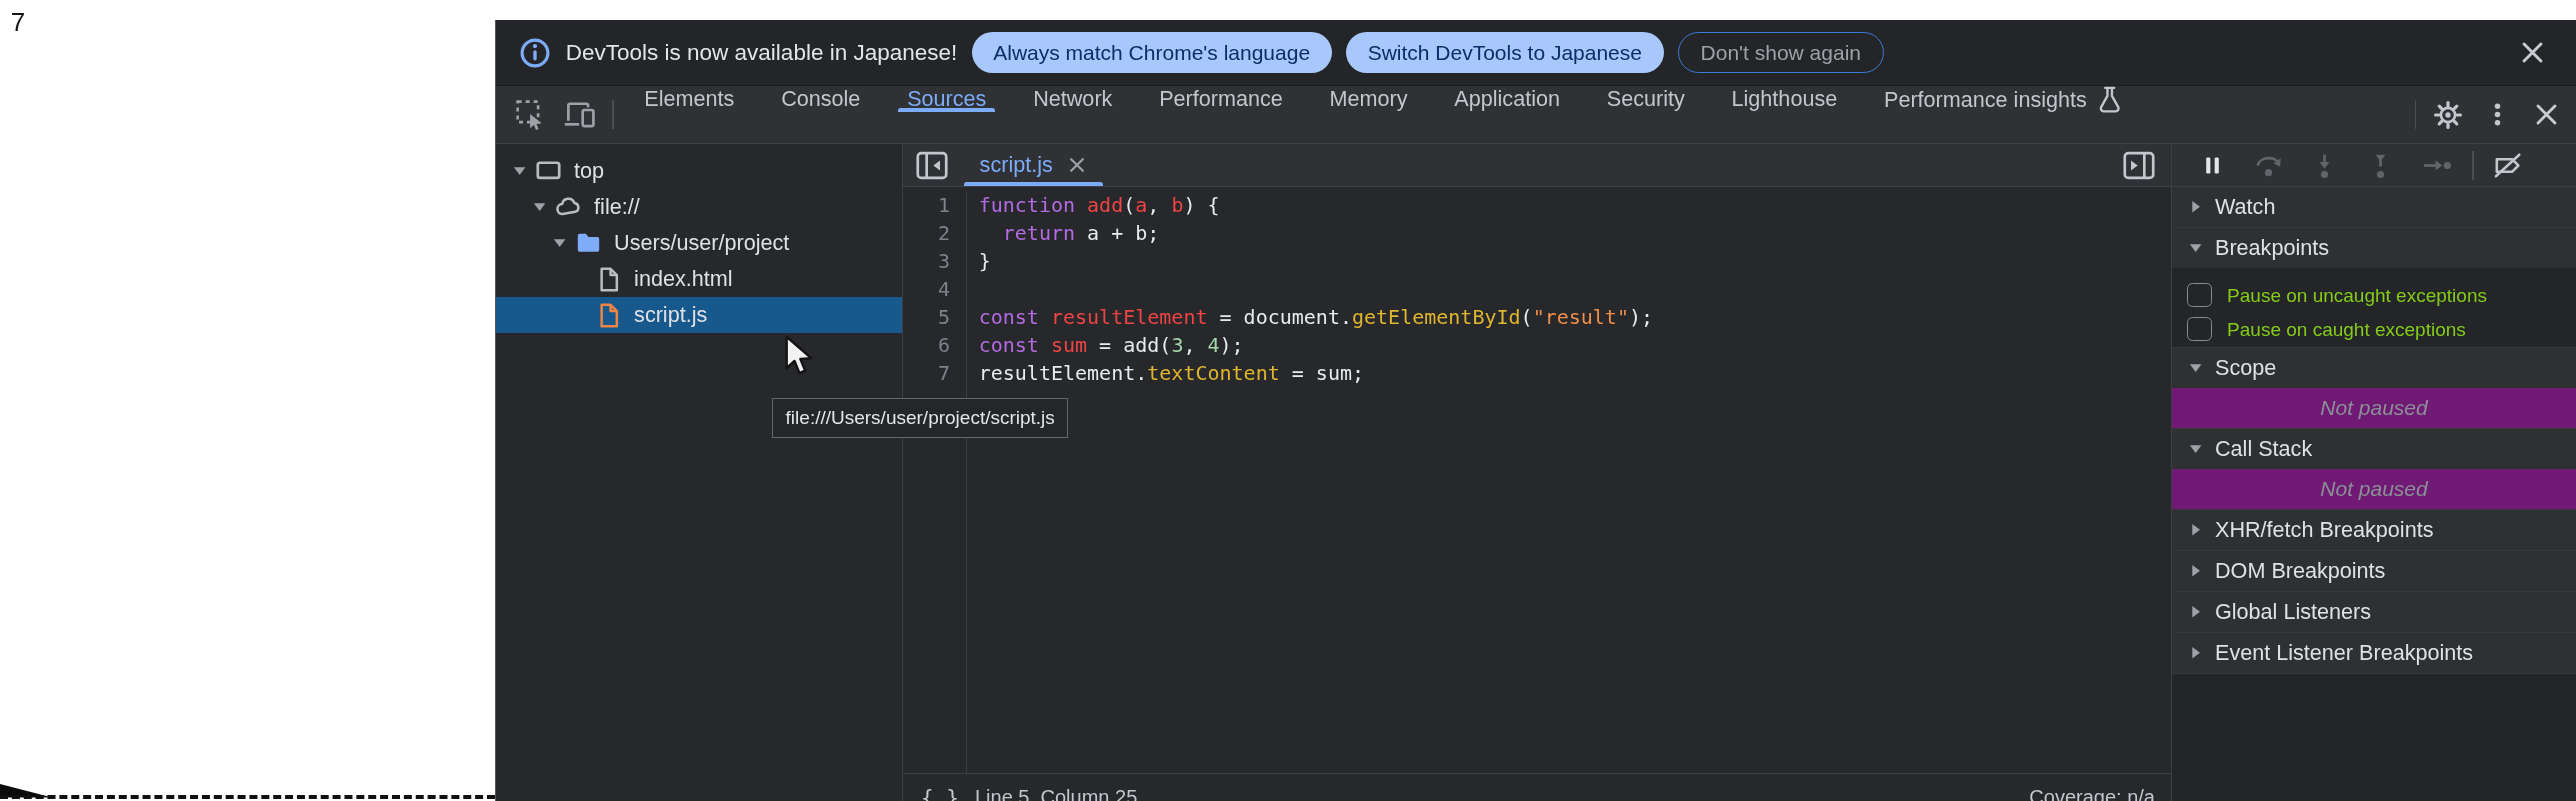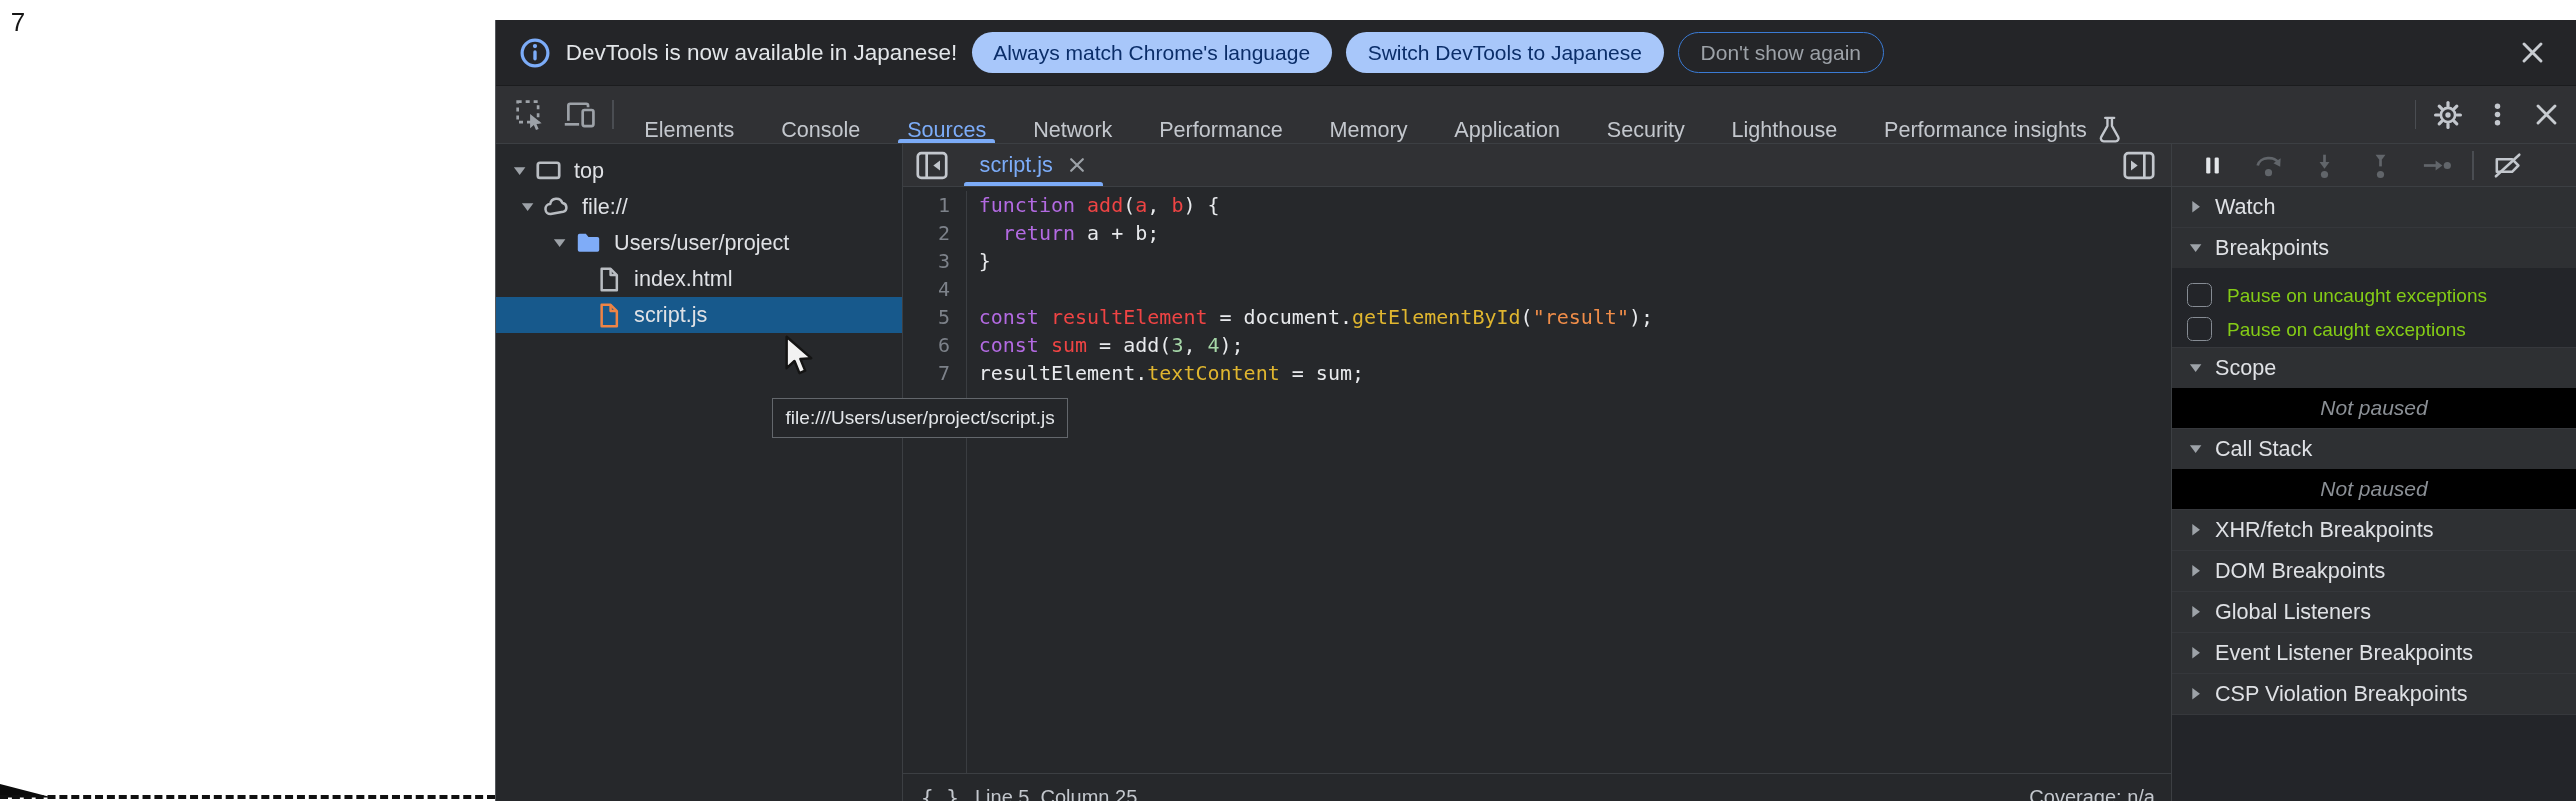--- a/index.html
+++ b/index.html
@@ -27,21 +27,21 @@
     background:#a8c7fa;color:#0b2e69;font-size:21px;font-family:inherit;margin-left:14.4px;white-space:nowrap;cursor:default}
   .pill.outline{background:transparent;color:#9da2a8;border:1.8px solid #3a7bd5;line-height:38px}
   .icon-btn{background:none;border:none;padding:0;display:flex;align-items:center;justify-content:center;cursor:default}
   .banner .close{margin-left:auto;margin-right:23.4px;width:40px;height:40px}
 
   
   .main-toolbar{height:58px;background:#303134;display:flex;align-items:stretch;
     border-bottom:0.9px solid #3c3f43;box-sizing:border-box;padding-left:10.8px}
   .main-toolbar .icon-btn{width:49px}
   .vsep{width:1.8px;height:29px;background:#4a4d52;align-self:center;margin:0 7.2px}
-  .tabs{display:flex;align-items:flex-end}
+  .tabs{display:flex;align-items:flex-start}
   .tab{display:flex;align-items:center;padding:0 23.4px;font-size:21.6px;color:#c3c7cd;position:relative;white-space:nowrap;cursor:default}
   .tab.active{color:#7cacf8}
   .tab.active::after{content:"";position:absolute;left:14.4px;right:14.4px;bottom:0;height:3.6px;background:#7cacf8;border-radius:2.7px 2.7px 0 0}
   .tab .flask{margin-left:10.8px;display:flex}
   .toolbar-right{margin-left:auto;display:flex;align-items:stretch;padding-right:5.4px}
 
   
   .content{position:absolute;top:124px;bottom:0;left:0;right:0;display:flex}
   .col-header{height:43px;background:#303134;border-bottom:0.9px solid #3c3f43;box-sizing:border-box;display:flex;align-items:center;flex:none}
 
@@ -84,21 +84,21 @@
   .status-bar .cov{margin-left:auto;margin-right:16px}
 
   
   .debug-col{width:404px;flex:none;display:flex;flex-direction:column;background:#232529;border-left:0.9px solid #3c3f43}
   .debug-toolbar{height:43px;background:#303134;border-bottom:0.9px solid #3c3f43;box-sizing:border-box;display:flex;align-items:center;padding-left:12.6px;flex:none}
   .debug-toolbar .icon-btn{width:56px;height:100%}
   .drow{flex:none;display:flex;align-items:center;font-size:21.6px;cursor:default}
   .drow.header{height:40px;background:#2e3033;color:#dfe1e5}
   .drow.header + .drow.header{border-top:0.9px solid #35373b}
   .drow.header .arrow{width:27px;margin-left:16px;display:flex;flex:none}
-  .drow.empty{height:40px;background:#000000;justify-content:center;font-style:italic;color:#8b9096;font-size:21px;border-bottom:0.9px solid #36383c}
+  .drow.empty{height:40px;background:#701a75;justify-content:center;font-style:italic;color:#8b9096;font-size:21px;border-bottom:0.9px solid #36383c}
   .checkbox-strip{background:#232529;padding:5.4px 0;border-bottom:0.9px solid #36383c}
   .check-row{height:34px;display:flex;align-items:flex-end;font-size:19px;color:#84cc16}
   .checkbox{width:22.5px;height:22.5px;border:1.8px solid #868c94;border-radius:5.4px;margin-left:14.4px;flex:none;background:transparent}
   .check-row span{margin-left:15.3px;white-space:nowrap}
   .debug-fill{flex:1;background:#232529;border-top:0.9px solid #36383c}
 
   
   .tooltip{position:absolute;left:276px;top:378px;height:38px;line-height:38px;padding:0 12.6px;
     background:#242629;border:0.9px solid #63676c;color:#e3e6e9;font-size:19px;z-index:40;white-space:nowrap}
   .cursor-svg{position:absolute;left:287px;top:315px;z-index:50}
@@ -224,21 +224,21 @@
                 <path d="M2 4.5 L14 4.5 L8 12.5 Z" fill="#9da2a8"></path>
               </svg>
             </span>
             <span class="tree-ic">
               <svg width="25" height="21.6" viewBox="0 0 28 24">
                 <rect x="2" y="3" width="24" height="17" rx="2.5" fill="none" stroke="#b9bdc2" stroke-width="3"></rect>
               </svg>
             </span>
             <span class="tree-label">top</span>
           </div>
-          <div class="tree-row" style="padding-left: 24px;">
+          <div class="tree-row" style="padding-left: 36px;">
             <span class="tree-arrow">
               <svg width="15.3" height="15.3" viewBox="0 0 16 16">
                 <path d="M2 4.5 L14 4.5 L8 12.5 Z" fill="#9da2a8"></path>
               </svg>
             </span>
             <span class="tree-ic">
               <svg width="27" height="21.6" viewBox="0 0 30 24">
     <path d="M8.5 20 a5.5 5.5 0 0 1 -0.5 -11 a7 7 0 0 1 13.5 -1.3 a5 5 0 0 1 0.8 9.8 z" fill="none" stroke="#b9bdc2" stroke-width="2.8" stroke-linejoin="round"></path>
   </svg>
             </span>
@@ -442,28 +442,20 @@
             <span>Global Listeners</span>
           </div>
           <div class="drow header">
             <span class="arrow">
               <svg width="15.3" height="15.3" viewBox="0 0 16 16">
                 <path d="M4.5 2 L12.5 8 L4.5 14 Z" fill="#9da2a8"></path>
               </svg>
             </span>
             <span>Event Listener Breakpoints</span>
           </div>
-          <div class="drow header">
-            <span class="arrow">
-              <svg width="15.3" height="15.3" viewBox="0 0 16 16">
-                <path d="M4.5 2 L12.5 8 L4.5 14 Z" fill="#9da2a8"></path>
-              </svg>
-            </span>
-            <span>CSP Violation Breakpoints</span>
-          </div>
         </div>
       <div class="debug-fill"></div>
     </div>
   </div>
 
   <div class="tooltip">file:///Users/user/project/script.js</div>
   <svg class="cursor-svg" width="34" height="41" viewBox="0 0 19 23">
     <path d="M2 1 L2 18.6 L6.4 14.6 L9.2 21.4 L12.4 20 L9.7 13.4 L15.8 13 Z" fill="#f2f2f2" stroke="#141414" stroke-width="1.4" stroke-linejoin="round"></path>
   </svg>
 </div>

